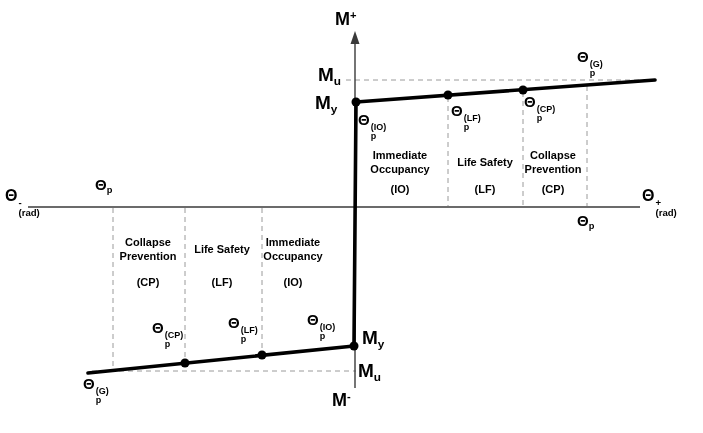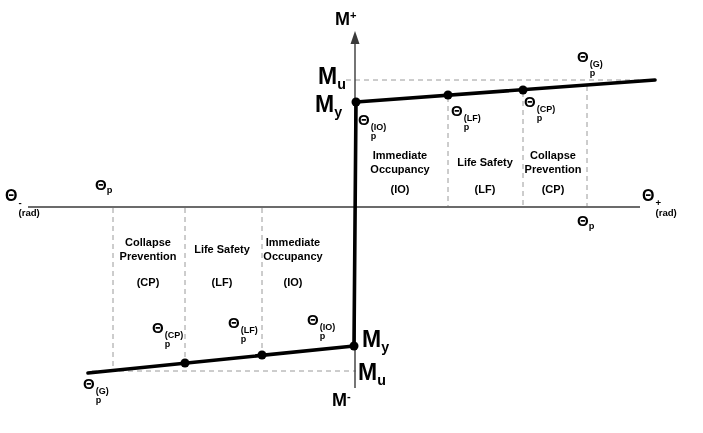--- a/index.html
+++ b/index.html
@@ -7,21 +7,21 @@
   .canvas { position:relative; width:703px; height:433px; background:#ffffff; overflow:hidden; }
   .canvas svg { position:absolute; left:0; top:0; }
 
   .axis  { stroke:#3a3a3a; stroke-width:1.4; fill:none; }
   .dash  { stroke:#9a9a9a; stroke-width:1;   fill:none; stroke-dasharray:5 4; }
   .curve { stroke:#000000; stroke-width:3.6; fill:none; stroke-linejoin:round; stroke-linecap:round; }
   .dot   { fill:#000000; stroke:none; }
   .arrowhead { fill:#3a3a3a; }
 
   .sym { position:absolute; font-weight:700; font-size:15px; color:#000; white-space:nowrap; line-height:1; }
-  .sym.m   { font-size:23px; }
+  .sym.m   { font-size:19px; }
   .sym.big { font-size:18px; }
   .sym.ax  { font-size:16px; }
   .sym sub { font-size:62%; vertical-align:-0.35em; }
   .sym sup { font-size:62%; vertical-align:0.55em; }
   .stack { display:inline-flex; flex-direction:column; vertical-align:-0.5em;
            line-height:1.05; font-size:60%; margin-left:1px; text-align:left; }
 
   .region { position:absolute; width:78px; text-align:center; font-weight:700;
             font-size:11px; color:#000; line-height:1.3; }
   .region .rname { height:32px; display:flex; align-items:center; justify-content:center; }

